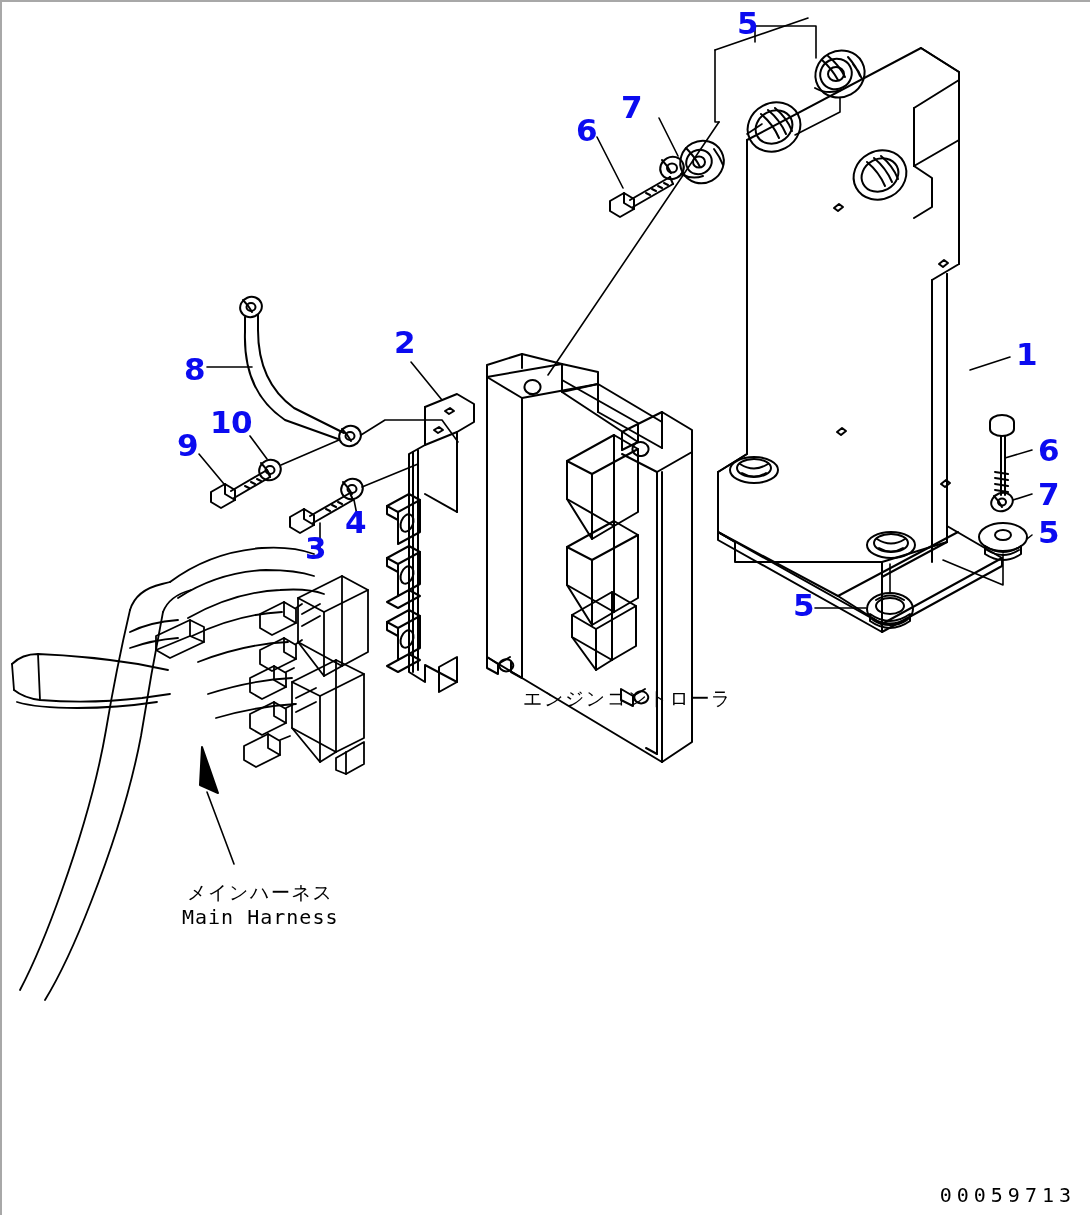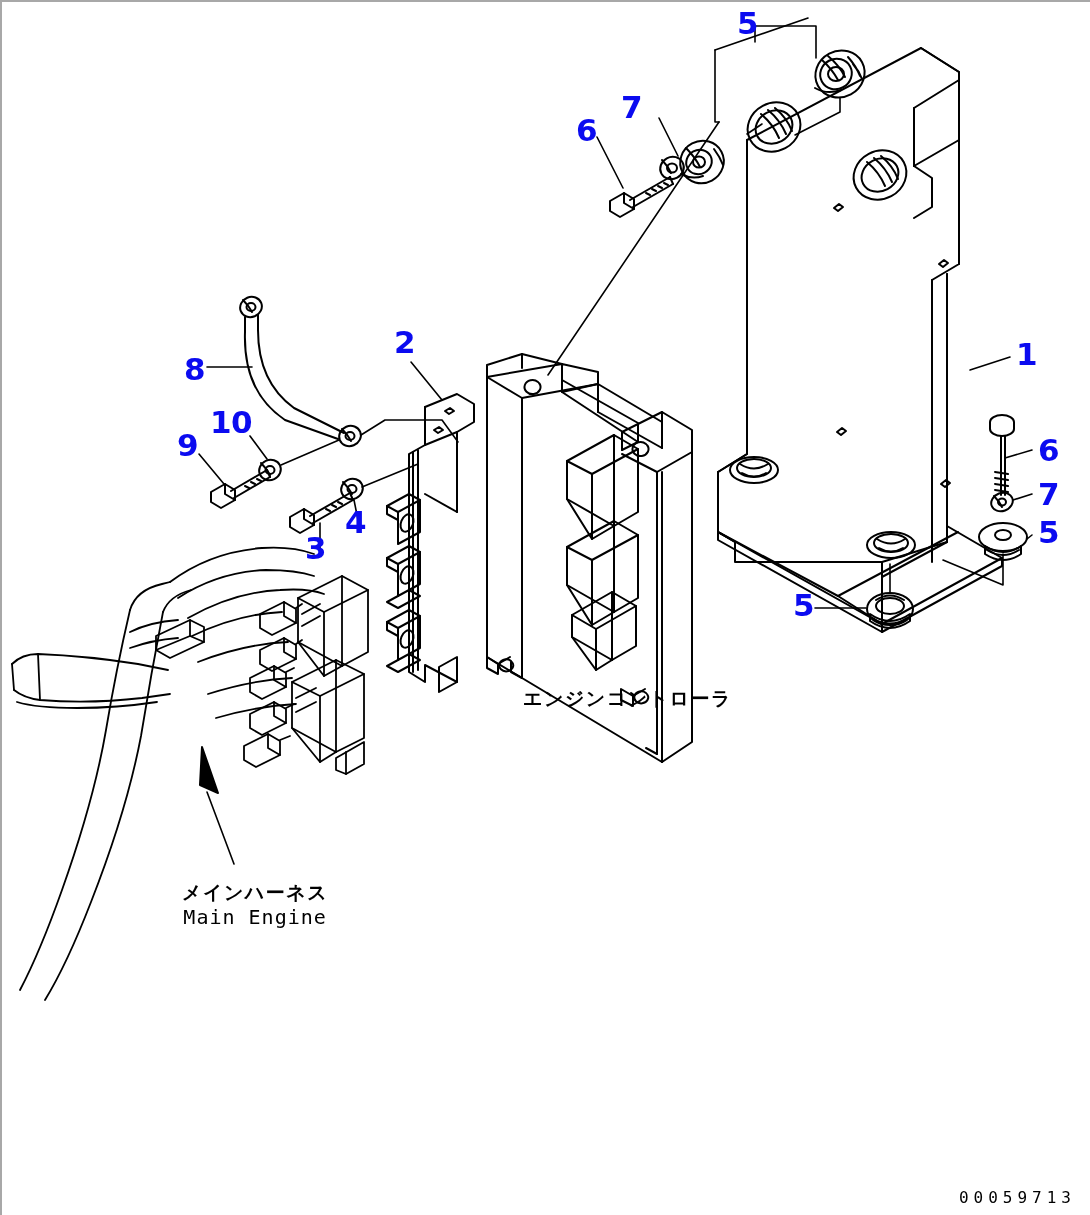--- a/index.html
+++ b/index.html
@@ -43,35 +43,34 @@
     font-size: 19px;
     line-height: 25px;
     white-space: nowrap;
     text-align: center;
   }
   .cap .jp {
     display: block;
     font-family: "DejaVu Sans", sans-serif;
     font-size: 19px;
     letter-spacing: 1.5px;
-    font-weight: bold;
   }
   .cap .en {
     display: block;
     font-family: "DejaVu Sans Mono", monospace;
     font-size: 20px;
     letter-spacing: 1px;
   }
   #drawing-no {
     position: absolute;
     right: 14px;
     bottom: 8px;
     color: #000000;
     font-family: "DejaVu Sans Mono", monospace;
-    font-size: 16px;
+    font-size: 20px;
     letter-spacing: 5px;
   }
 </style>
 </head>
 <body>
 
 <div id="page">
 
   <svg id="drawing" viewBox="0 0 1090 1215">
     <g fill="none" stroke="#000000" stroke-width="2" stroke-linejoin="round" stroke-linecap="round">
@@ -445,18 +444,18 @@
   <div class="callout" style="left:1036px; top:477px;">7</div>
   <div class="callout" style="left:1036px; top:515px;">5</div>
   <div class="callout" style="left:791px; top:588px;">5</div>
 
   <div class="cap" style="left:521px; top:684px;">
     <span class="jp">エンジンコントローラ</span>
   </div>
 
   <div class="cap" style="left:180px; top:878px;">
     <span class="jp">メインハーネス</span>
-    <span class="en">Main Engine</span>
+    <span class="en">Main Harness</span>
   </div>
 
   <div id="drawing-no">00059713</div>
 
 </div>
 
 </body></html>

